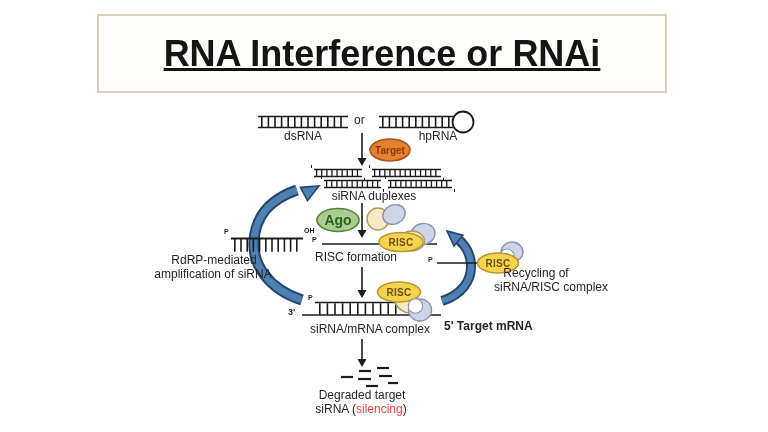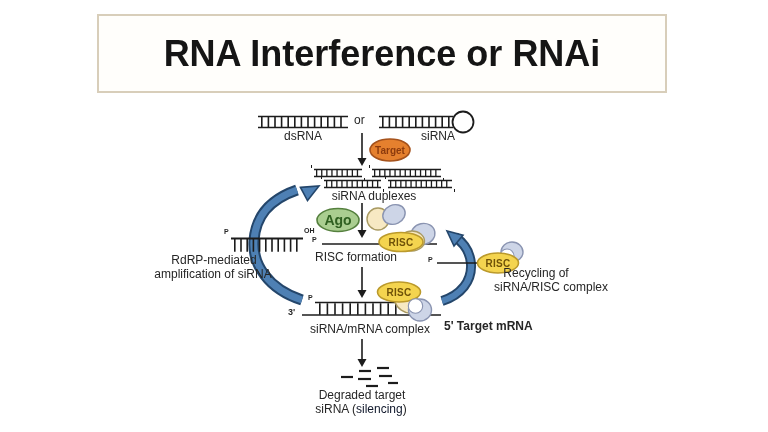--- a/index.html
+++ b/index.html
@@ -7,34 +7,34 @@
     width:768px;height:432px;position:relative;overflow:hidden;
     background:#ffffff;font-family:"Liberation Sans",sans-serif;
   }
   
   .title-box{
     position:absolute;left:97px;top:14px;width:566px;height:75px;
     background:#fffefb;border:2px solid #d8ceba;
     display:flex;align-items:center;justify-content:center;
   }
   .title-box h1{
-    margin:4px;font-size:36px;font-weight:700;color:#151515;letter-spacing:0px;
+    margin:4px;font-size:36px;font-weight:700;color:#151515;letter-spacing:0px;text-decoration:underline;
   }
   
   svg.canvas{position:absolute;left:0;top:0;}
   
   .lbl{position:absolute;font-size:12px;color:#262626;white-space:nowrap;line-height:13px;}
   .c{transform:translateX(-50%);}
   .tiny{font-size:7px;font-weight:700;color:#262626;}
   .b{font-weight:700;}
   .ell{position:absolute;transform:translate(-50%,-50%);font-weight:700;white-space:nowrap;}
   .dicer-t{font-size:10px;color:#8c3a0d;}
   .ago-t{font-size:14px;color:#2f6020;}
   .risc-t{font-size:10px;color:#6f5208;letter-spacing:.3px;}
-  .red{color:#0f172a;}
+  .red{color:#ef4444;}
 </style>
 </head>
 <body>
 
 <div class="title-box">
   <h1>RNA Interference or RNAi</h1>
 </div>
 
 <svg class="canvas" width="768" height="432" viewBox="0 0 768 432">
 
@@ -166,21 +166,21 @@
     <line x1="377" y1="368" x2="389" y2="368"></line>
     <line x1="379" y1="376" x2="392" y2="376"></line>
     <line x1="366" y1="386" x2="378" y2="386"></line>
     <line x1="388" y1="383" x2="398" y2="383"></line>
   </g>
 </svg>
 
 <div>
   <div class="lbl c" style="left:303px;top:130px">dsRNA</div>
   <div class="lbl" style="left:354px;top:114px">or</div>
-  <div class="lbl c" style="left:438px;top:130px">siRNA</div>
+  <div class="lbl c" style="left:438px;top:130px">hpRNA</div>
   <div class="ell dicer-t" style="left:390px;top:150px">Target</div>
 
   <div class="lbl c" style="left:374px;top:190px">siRNA duplexes</div>
   <div class="ell ago-t" style="left:338px;top:220px">Ago</div>
 
   <div class="tiny" style="position:absolute;left:312px;top:236px">P</div>
   <div class="ell risc-t" style="left:401px;top:242px">RISC</div>
   <div class="lbl c" style="left:356px;top:251px">RISC formation</div>
 
   <div class="tiny" style="position:absolute;left:224px;top:228px">P</div>

